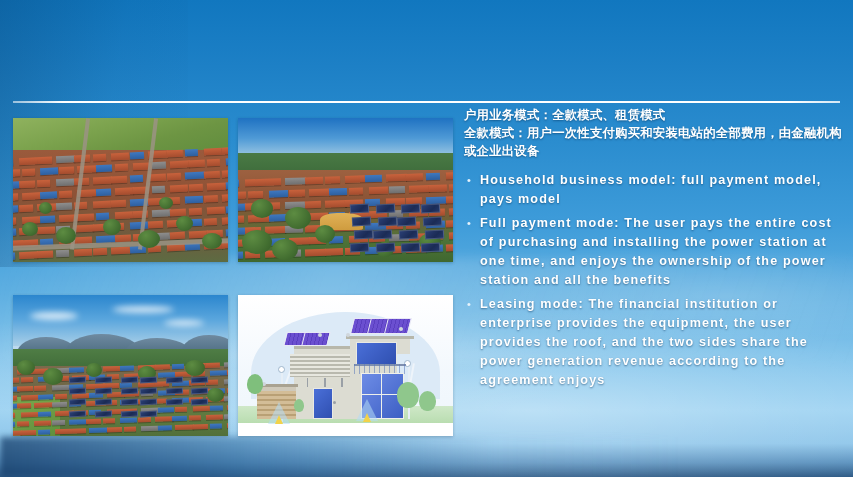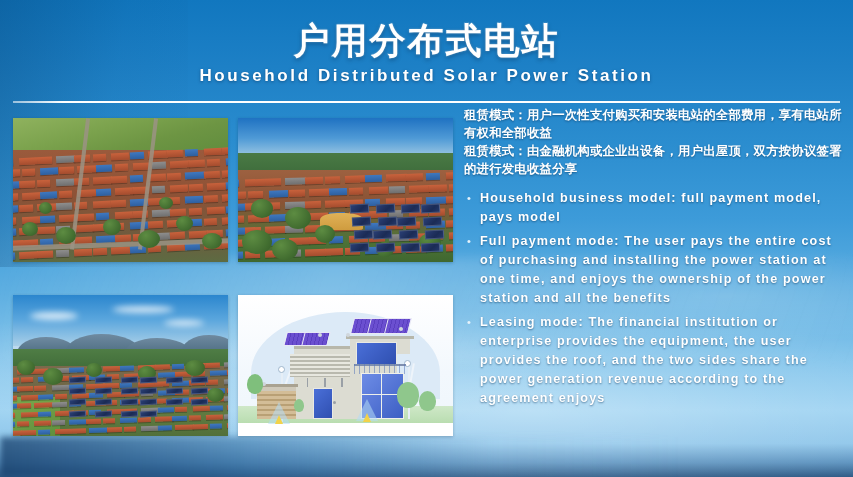--- a/index.html
+++ b/index.html
@@ -176,24 +176,20 @@
                  text-shadow:0 1px 2px rgba(0,45,85,0.55); }
 </style>
 </head>
 <body>
 
 <div id="slide">
   <div id="bg-dark-left"></div>
   <div id="bg-streak"></div>
   <div id="bg-bottom-band"></div>
 
-  <div id="header">
-    <div id="title-cn">户用分布式电站</div>
-    <div id="title-en">Household Distributed Solar Power Station</div>
-  </div>
   <div id="header-rule"></div>
 
   <div id="gallery">
 
     <div class="photo" id="photo-1">
       <div class="inner">
         <div id="p1-sky"></div>
         <div id="p1-field"></div>
         <div id="p1-body"></div>
         <div id="p1-roofs" style="position: absolute; left: 0px; top: 0px; width: 100%; height: 100%;">
@@ -725,22 +721,22 @@
         <div class="spray" style="left:55%;top:74%;"></div>
         <div class="sprayY" style="left:17%;top:85%;"></div>
         <div class="sprayY" style="left:58%;top:84%;"></div>
       </div>
     </div>
   </div>
 
   <div id="textcol">
 
     <div id="cn-block">
-      <p>租赁模式：用户一次性支付购买和安装电站的全部费用，享有电站所有权和全部收益</p>
-      <p>租赁模式：由金融机构或企业出设备，用户出屋顶，双方按协议签署的进行发电收益分享</p>
+      <p>户用业务模式：全款模式、租赁模式</p>
+      <p>全款模式：用户一次性支付购买和安装电站的全部费用，由金融机构或企业出设备</p>
     </div>
 
     <div id="en-block">
       <div class="bullet-row">
         <span class="bullet-mark">•</span>
         <span class="bullet-text">Household business model: full payment model, pays model</span>
       </div>
       <div class="bullet-row">
         <span class="bullet-mark">•</span>
         <span class="bullet-text">Full payment mode: The user pays the entire cost of purchasing and installing the power station at one time, and enjoys the ownership of the power station and all the benefits</span>

